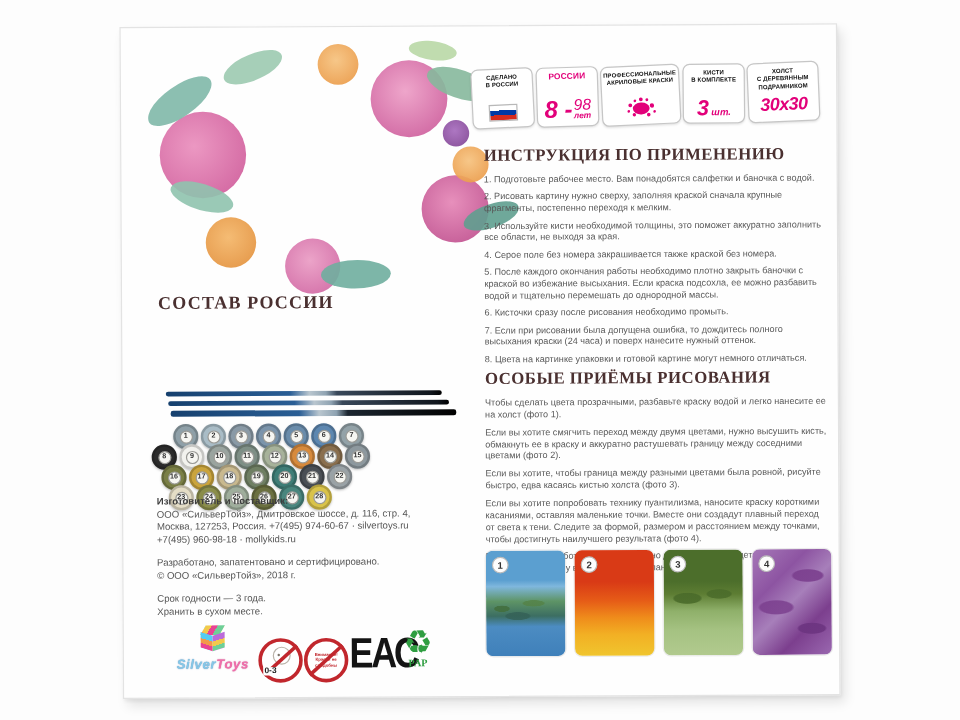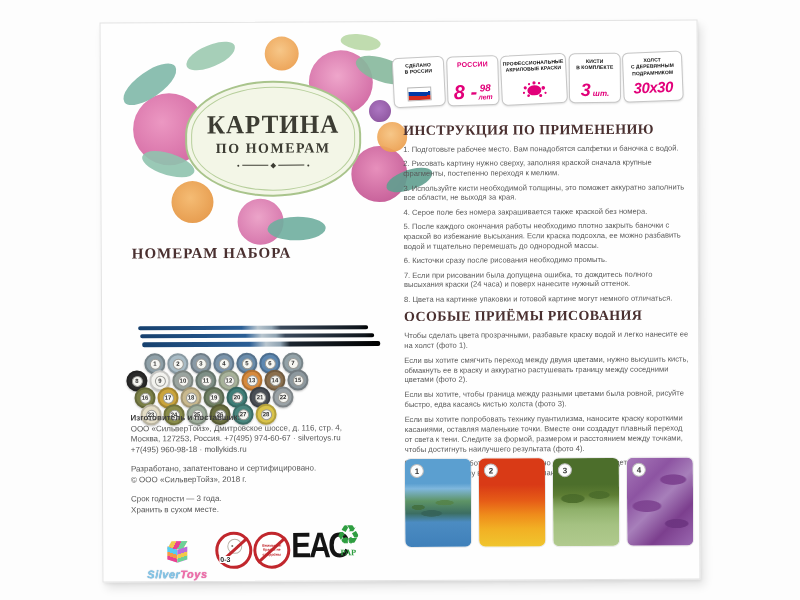--- a/index.html
+++ b/index.html
@@ -47,21 +47,21 @@
     box-shadow:inset 0 0 0 2px rgba(0,0,0,.18), 0 1px 2px rgba(0,0,0,.25); position:relative; }
   .pot span { position:absolute; left:50%; top:50%; transform:translate(-50%,-50%); width:11px; height:11px;
     background:#f6f6f2; border:1px solid #9a9a96; border-radius:50%; font-size:6px; font-weight:bold; color:#333;
     display:flex; align-items:center; justify-content:center; }
 
   .mfr { position:absolute; left:28px; top:390px; width:285px; font-size:8px; line-height:1.32; color:#555; }
   .mfr .bold { font-weight:bold; color:#3d3d3d; }
   .mfr .gap { height:9px; }
 
   
-  .st-logo { position:absolute; left:36px; top:518px; width:76px; text-align:center; }
+  .st-logo { position:absolute; left:36px; top:498px; width:76px; text-align:center; }
   .cube { position:relative; width:22px; height:22px; margin:0 auto 1px auto; }
   .cube .f { position:absolute; }
   .cube .top { left:3px; top:0; width:16px; height:8px; transform:skewX(-30deg); background:repeating-linear-gradient(90deg,#f2c94c 0 5px,#e84393 5px 10px,#6fcf97 10px 16px); }
   .cube .lf  { left:1px; top:7px; width:10px; height:13px; transform:skewY(18deg); background:repeating-linear-gradient(0deg,#e84393 0 4px,#f2994a 4px 8px,#56ccf2 8px 13px); }
   .cube .rt  { left:11px; top:7px; width:10px; height:13px; transform:skewY(-18deg); background:repeating-linear-gradient(0deg,#6fcf97 0 4px,#f2c94c 4px 8px,#bb6bd9 8px 13px); }
   .st-text { font-weight:bold; font-style:italic; font-size:11px; letter-spacing:.5px; }
   .st-silver { color:#86c8e8; text-shadow:0 0 1px #4f7fae; }
   .st-toys { color:#f06eaa; text-shadow:0 0 1px #c2538c; }
 
   .prohib { position:absolute; width:37px; height:37px; border:3px solid #c1272d; border-radius:50%; background:#fff; }
@@ -86,21 +86,21 @@
     padding:4px 3px 3px 3px; height:50px; display:flex; flex-direction:column; align-items:center; justify-content:space-between; }
   .badge .cap { font-size:5px; font-weight:bold; color:#101010; text-align:center; line-height:1.25; letter-spacing:.1px; }
   .b1w{ width:52px; transform:rotate(-1.5deg);} .b2w{ width:52px; transform:rotate(-.5deg);}
   .b3w{ width:66px; transform:rotate(-1.5deg);} .b4w{ width:52px; transform:rotate(.8deg);} .b5w{ width:60px; transform:rotate(-1deg);}
   .magenta { color:#e2007a !important; }
   .flag { width:24px; height:14px; border:1px solid #b8b8b8; margin-bottom:2px;
     background:linear-gradient(#ffffff 0 33%,#0039a6 33% 66%,#d52b1e 66% 100%); }
   .age-big { display:flex; align-items:flex-end; gap:1px; margin-bottom:1px; }
   .age-big .n8 { font-size:20px; font-weight:900; font-style:italic; color:#e2007a; line-height:.85; }
   .age-big .stack { display:flex; flex-direction:column; align-items:center; }
-  .age-big .n98 { font-size:10px; font-weight:700; font-style:italic; color:#e2007a; line-height:1; }
+  .age-big .n98 { font-size:13px; font-weight:400; font-style:italic; color:#e2007a; line-height:1; }
   .age-big .let { font-size:7px; font-weight:900; font-style:italic; color:#e2007a; line-height:1; }
   .qty { display:flex; align-items:flex-end; gap:2px; margin-bottom:1px; }
   .qty .n { font-size:18px; font-weight:900; font-style:italic; color:#e2007a; line-height:.85; }
   .qty .u { font-size:8px; font-weight:bold; font-style:italic; color:#e2007a; }
   .size3030 { font-size:15px; font-weight:900; font-style:italic; color:#e2007a; letter-spacing:-.5px; margin-bottom:2px; }
 
   
   .instr-title { position:absolute; left:302px; top:101px; font-size:14px; letter-spacing:.4px; }
   .instr-list { position:absolute; left:302px; top:123px; width:286px; }
   .instr-list div { font-size:7.6px; line-height:1.3; color:#595959; margin-bottom:4.5px; }
@@ -144,34 +144,23 @@
       <div class="blob" style="left:52px;top:150px;width:42px;height:42px;background:radial-gradient(circle at 45% 40%, #f4b668, #e08a34);"></div>
       <div class="blob" style="left:250px;top:70px;width:22px;height:22px;background:radial-gradient(circle at 45% 40%, #a66bbd, #7c3f8e);"></div>
       <div class="blob" style="left:118px;top:168px;width:46px;height:46px;background:radial-gradient(circle at 45% 40%, #ea9cc4, #cc5c9c);"></div>
       <div class="leaf" style="left:0px;top:40px;width:62px;height:26px;background:#7fb8a8;transform:rotate(-30deg);"></div>
       <div class="leaf" style="left:66px;top:14px;width:52px;height:22px;background:#9ccab0;transform:rotate(-18deg);"></div>
       <div class="leaf" style="left:236px;top:28px;width:56px;height:24px;background:#86b89c;transform:rotate(24deg);"></div>
       <div class="leaf" style="left:266px;top:140px;width:48px;height:20px;background:#5f9e8f;transform:rotate(-14deg);"></div>
       <div class="leaf" style="left:22px;top:122px;width:54px;height:22px;background:#8fc3ae;transform:rotate(22deg);"></div>
       <div class="leaf" style="left:148px;top:186px;width:58px;height:24px;background:#6fae9e;transform:rotate(4deg);"></div>
       <div class="leaf" style="left:222px;top:4px;width:40px;height:16px;background:#b9d8a6;transform:rotate(12deg);"></div>
-      <div class="logo-frame">
-        <div class="logo-t1">КАРТИНА</div>
-        <div class="logo-t2">ПО НОМЕРАМ</div>
-        <div class="orn">
-          <span class="dt"></span>
-            <span class="ln"></span>
-            <span class="di"></span>
-            <span class="ln"></span>
-            <span class="dt"></span>
-        </div>
-      </div>
-    </div>
-
-    <div class="serif-head kit-title">НОМЕРАМ НАБОРА</div>
+    </div>
+
+    <div class="serif-head kit-title">СОСТАВ РОССИИ</div>
 
     <div class="brushes">
       <div class="brush b1"></div>
       <div class="brush b2"></div>
       <div class="brush b3"></div>
     </div>
 
     <div class="pots" id="pots">
         <div class="pot-row" style="margin-left: 18px;">
           <div class="pot" style="background: rgb(143, 160, 168);">

